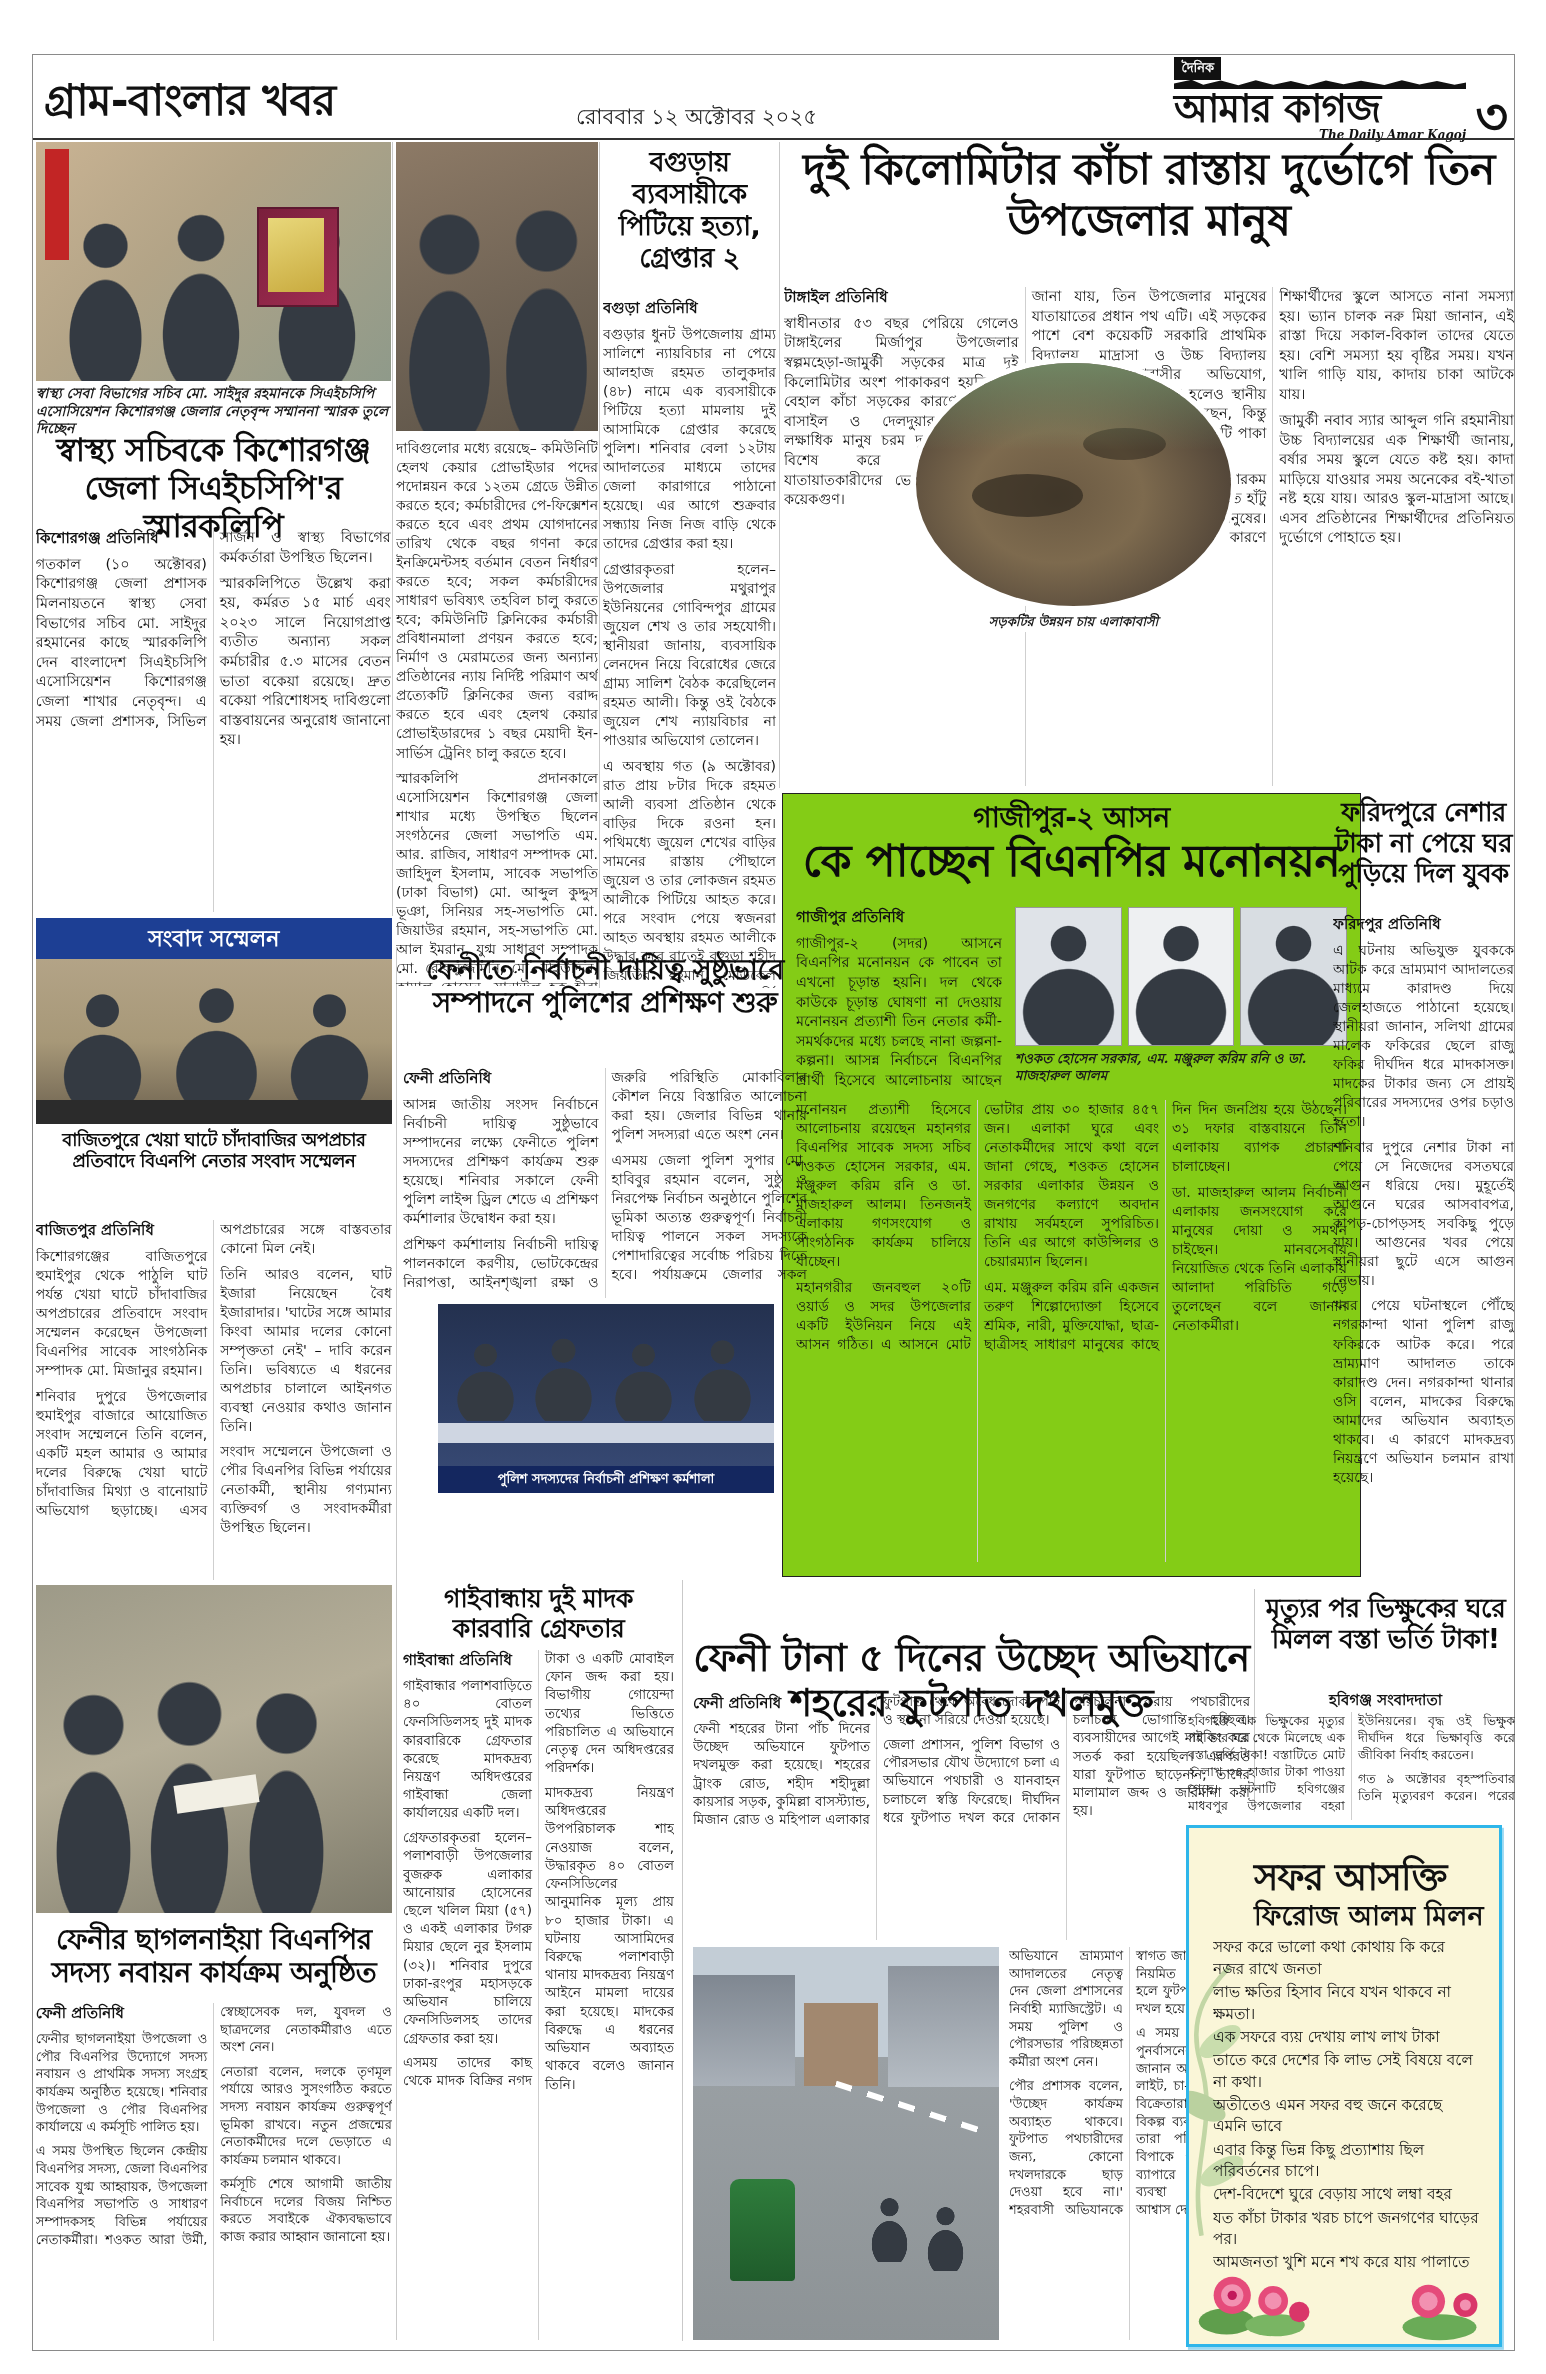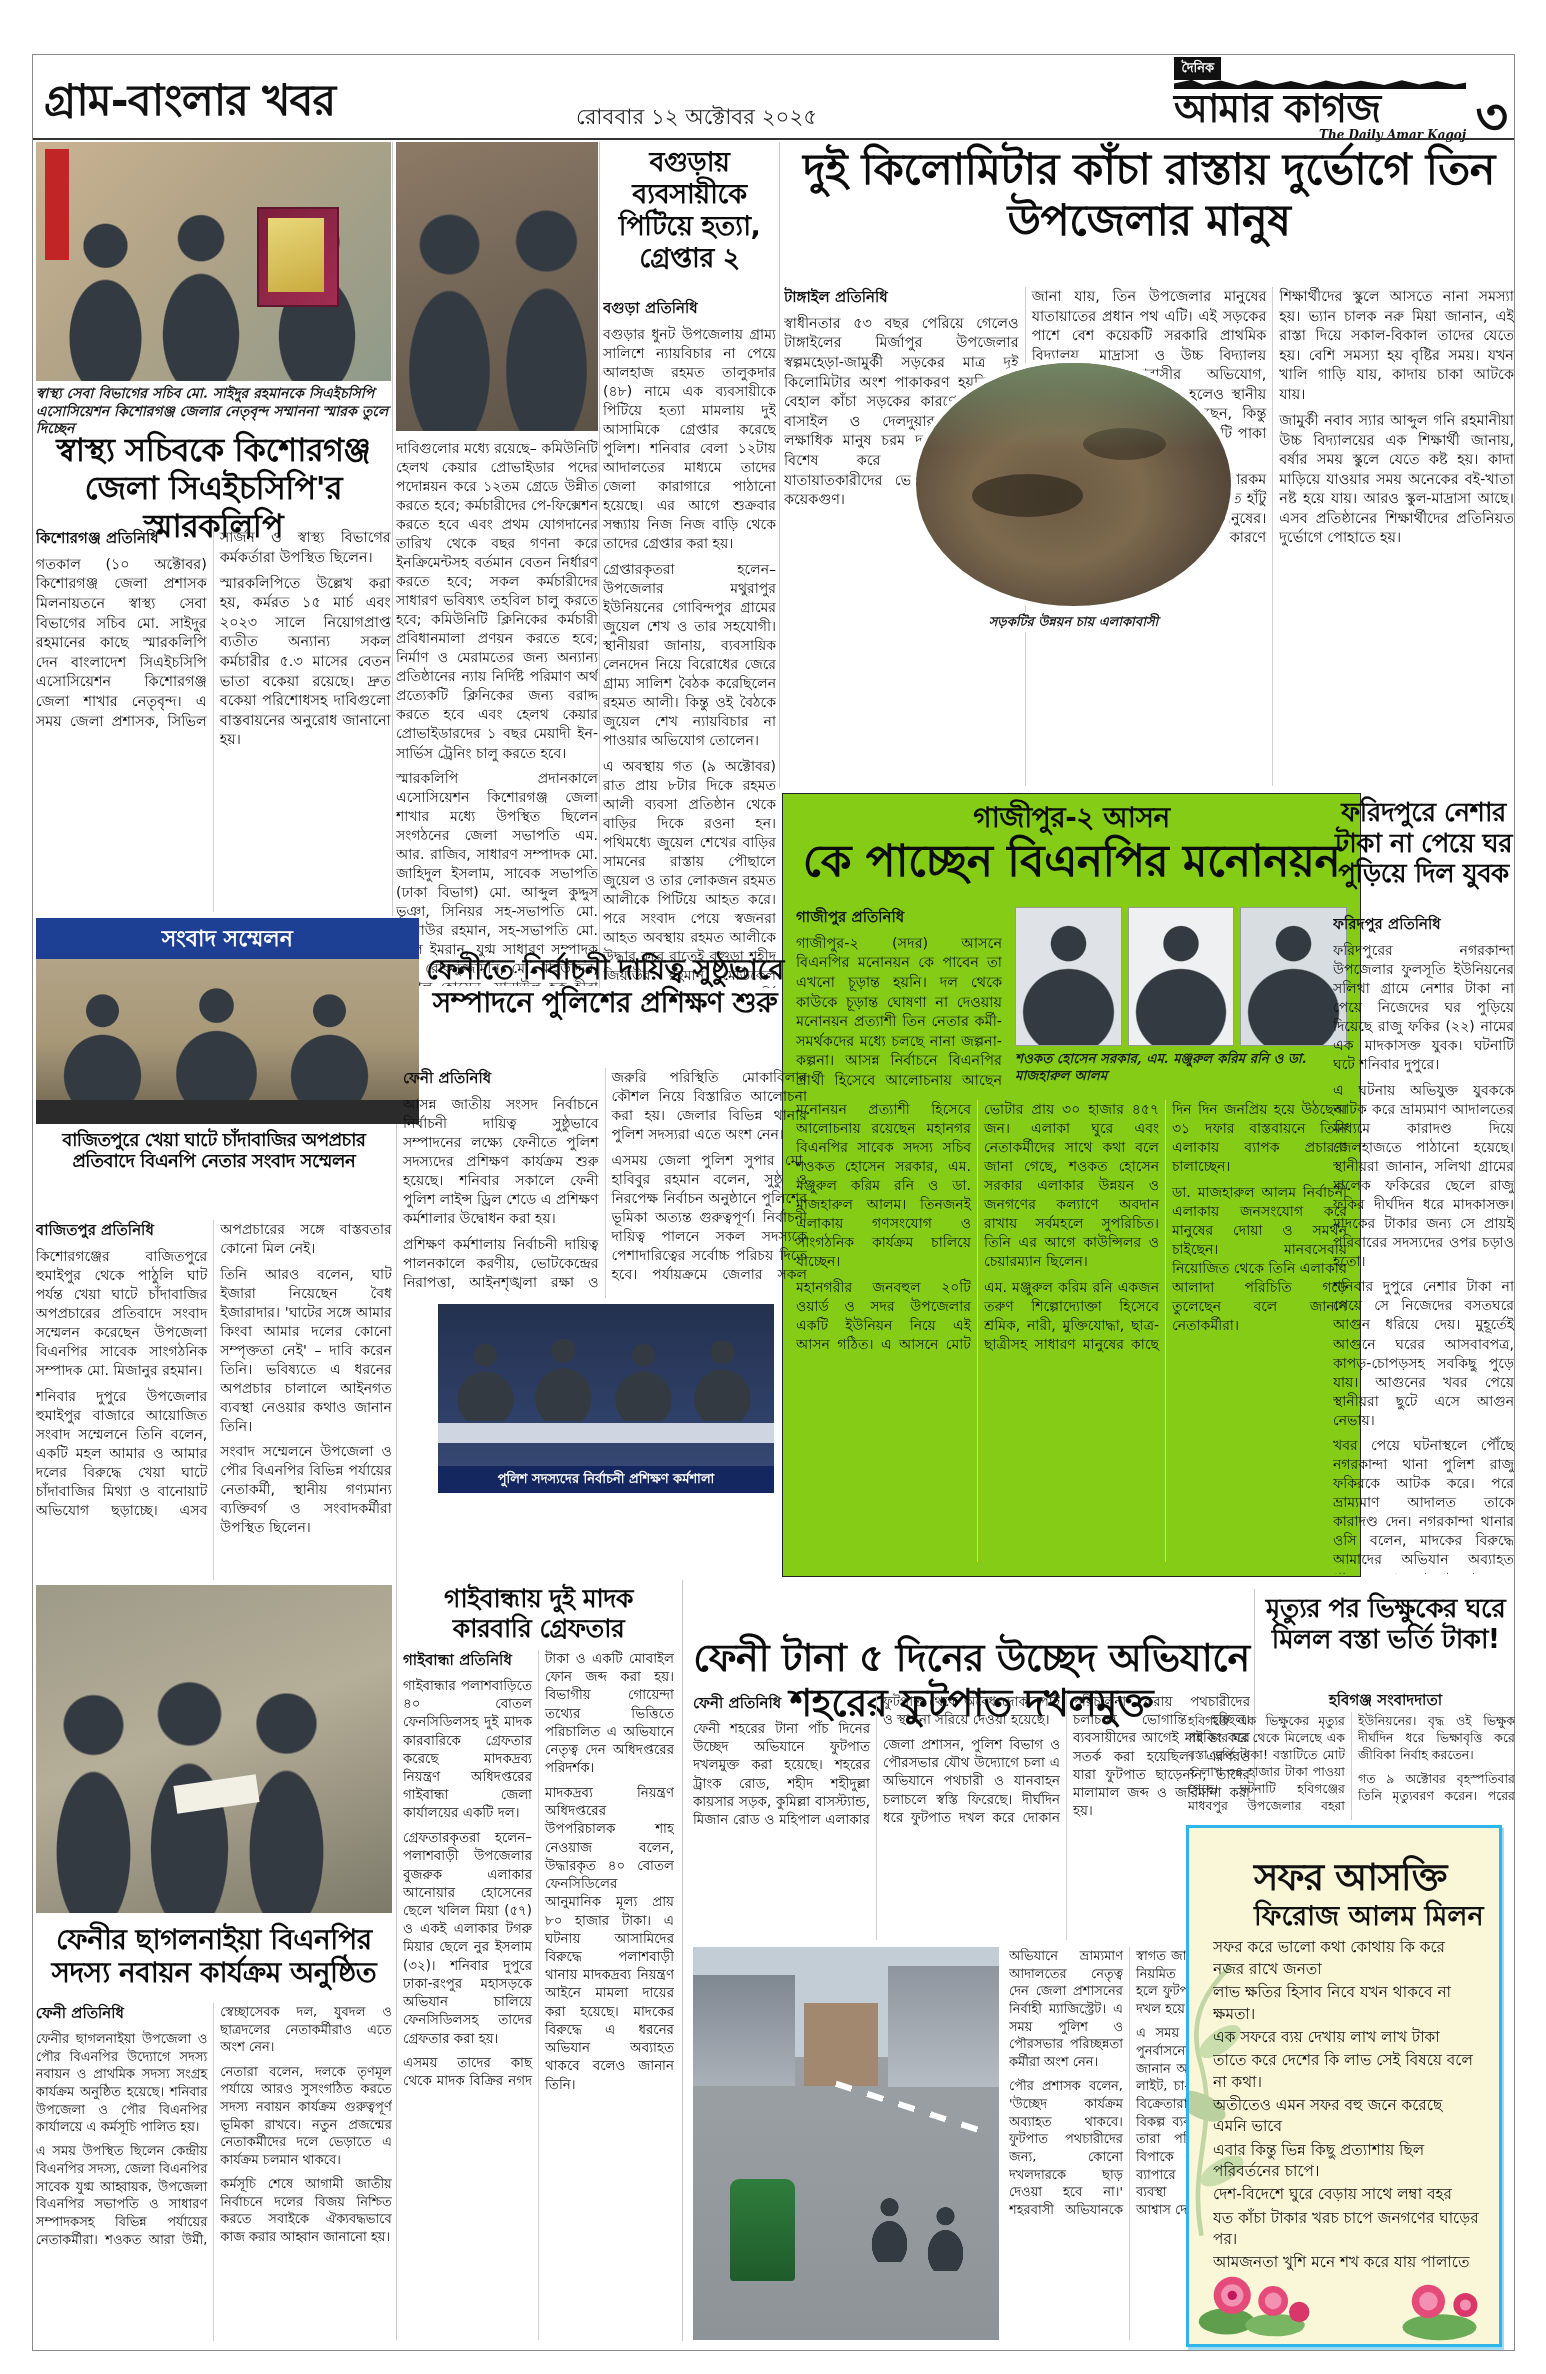--- a/index.html
+++ b/index.html
@@ -149,28 +149,27 @@
             <p>এম. মঞ্জুরুল করিম রনি একজন তরুণ শিল্পোদ্যোক্তা হিসেবে শ্রমিক, নারী, মুক্তিযোদ্ধা, ছাত্র-ছাত্রীসহ সাধারণ মানুষের কাছে দিন দিন জনপ্রিয় হয়ে উঠছেন। ৩১ দফার বাস্তবায়নে তিনি এলাকায় ব্যাপক প্রচারণা চালাচ্ছেন।</p>
             <p>ডা. মাজহারুল আলম নির্বাচনী এলাকায় জনসংযোগ করে মানুষের দোয়া ও সমর্থন চাইছেন। মানবসেবায় নিয়োজিত থেকে তিনি এলাকায় আলাদা পরিচিতি গড়ে তুলেছেন বলে জানান নেতাকর্মীরা।</p>
           </div>
     </div>
   </div>
 
   <div class="abs headline" style="left:1300px;top:742px;width:181px;font-size:26px;">ফরিদপুরে নেশার টাকা না পেয়ে ঘর পুড়িয়ে দিল যুবক</div>
   <div class="abs bodytxt" style="left:1300px;top:859px;width:181px;height:660px;font-size:14px;">
     <p class="byline">ফরিদপুর প্রতিনিধি</p>
     <div>
-          <p>ফরিদপুরের নগরকান্দা উপজেলার ফুলসূতি ইউনিয়নের সলিথা গ্রামে নেশার টাকা না পেয়ে নিজেদের ঘর পুড়িয়ে দিয়েছে রাজু ফকির (২২) নামের এক মাদকাসক্ত যুবক। ঘটনাটি ঘটে শনিবার দুপুরে।</p>
           <p>এ ঘটনায় অভিযুক্ত যুবককে আটক করে ভ্রাম্যমাণ আদালতের মাধ্যমে কারাদণ্ড দিয়ে জেলহাজতে পাঠানো হয়েছে। স্থানীয়রা জানান, সলিথা গ্রামের মালেক ফকিরের ছেলে রাজু ফকির দীর্ঘদিন ধরে মাদকাসক্ত। মাদকের টাকার জন্য সে প্রায়ই পরিবারের সদস্যদের ওপর চড়াও হতো।</p>
           <p>শনিবার দুপুরে নেশার টাকা না পেয়ে সে নিজেদের বসতঘরে আগুন ধরিয়ে দেয়। মুহূর্তেই আগুনে ঘরের আসবাবপত্র, কাপড়-চোপড়সহ সবকিছু পুড়ে যায়। আগুনের খবর পেয়ে স্থানীয়রা ছুটে এসে আগুন নেভায়।</p>
           <p>খবর পেয়ে ঘটনাস্থলে পৌঁছে নগরকান্দা থানা পুলিশ রাজু ফকিরকে আটক করে। পরে ভ্রাম্যমাণ আদালত তাকে কারাদণ্ড দেন। নগরকান্দা থানার ওসি বলেন, মাদকের বিরুদ্ধে আমাদের অভিযান অব্যাহত থাকবে। এ কারণে মাদকদ্রব্য নিয়ন্ত্রণে অভিযান চলমান রাখা হয়েছে।</p>
         </div>
   </div>
 
-  <div class="photo" style="left:2.8px;top:863px;width:356px;height:206px;background:linear-gradient(180deg,#b9a98e 0%,#a79878 60%,#6b604e 100%);padding-left:27px;">
+  <div class="photo" style="left:2.8px;top:863px;width:356px;height:206px;background:linear-gradient(180deg,#b9a98e 0%,#a79878 60%,#6b604e 100%);">
     <div class="banner-blue abs" style="left:0;top:0;width:100%;height:41px;font-size:22px;line-height:41px;">সংবাদ সম্মেলন</div>
     <div class="abs sil" style="left:22px;top:59px;width:89px;height:130px;"></div>
     <div class="abs sil" style="left:134px;top:52px;width:93px;height:137px;"></div>
     <div class="abs sil" style="left:249px;top:59px;width:89px;height:130px;"></div>
     <div class="abs" style="left:0;bottom:0;width:100%;height:24px;background:#2b2b2b;"></div>
   </div>
   <div class="abs headline" style="left:2.8px;top:1074px;width:356px;font-size:18px;">বাজিতপুরে খেয়া ঘাটে চাঁদাবাজির অপপ্রচার প্রতিবাদে বিএনপি নেতার সংবাদ সম্মেলন</div>
   <div class="abs bodytxt cols2" style="left:2.8px;top:1165px;width:356px;height:360px;font-size:14px;">
     <p class="byline">বাজিতপুর প্রতিনিধি</p>
     <div>

